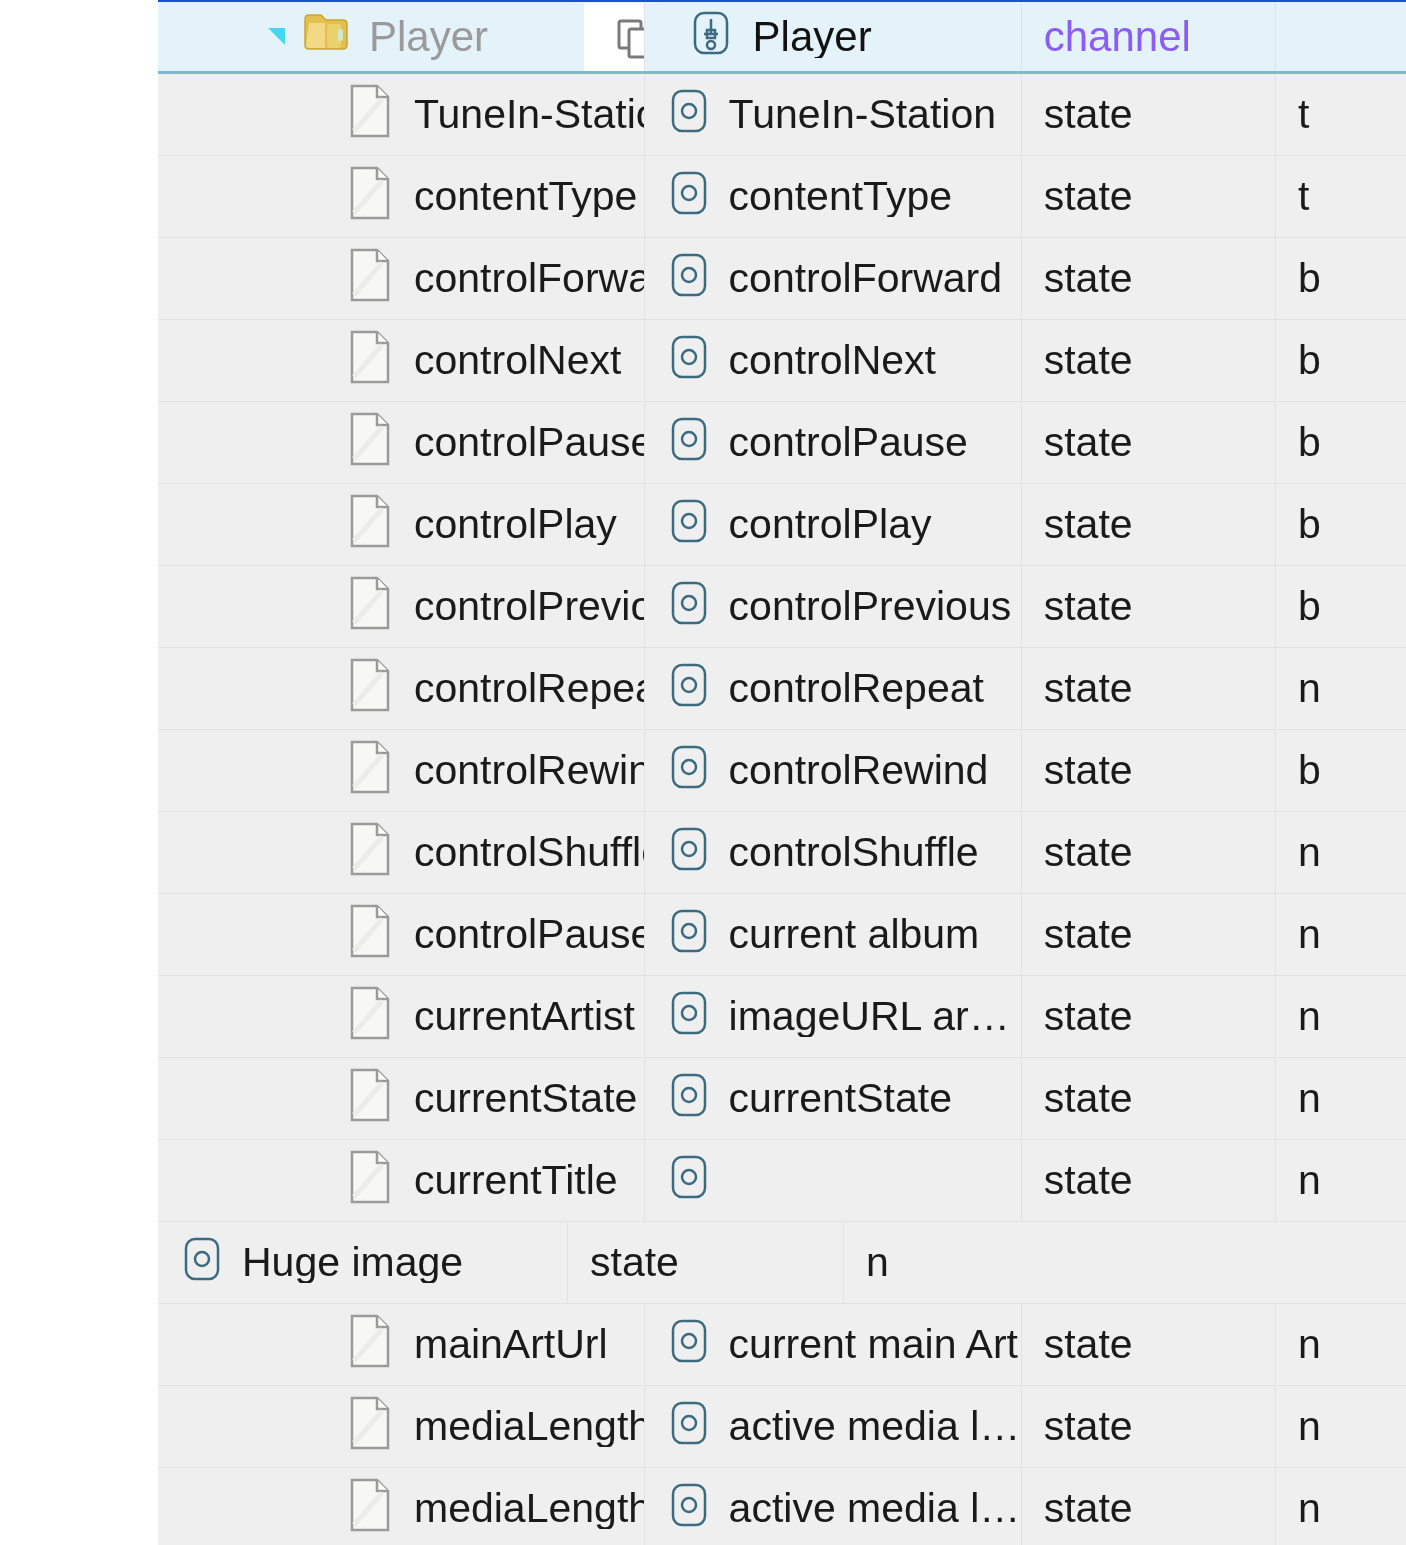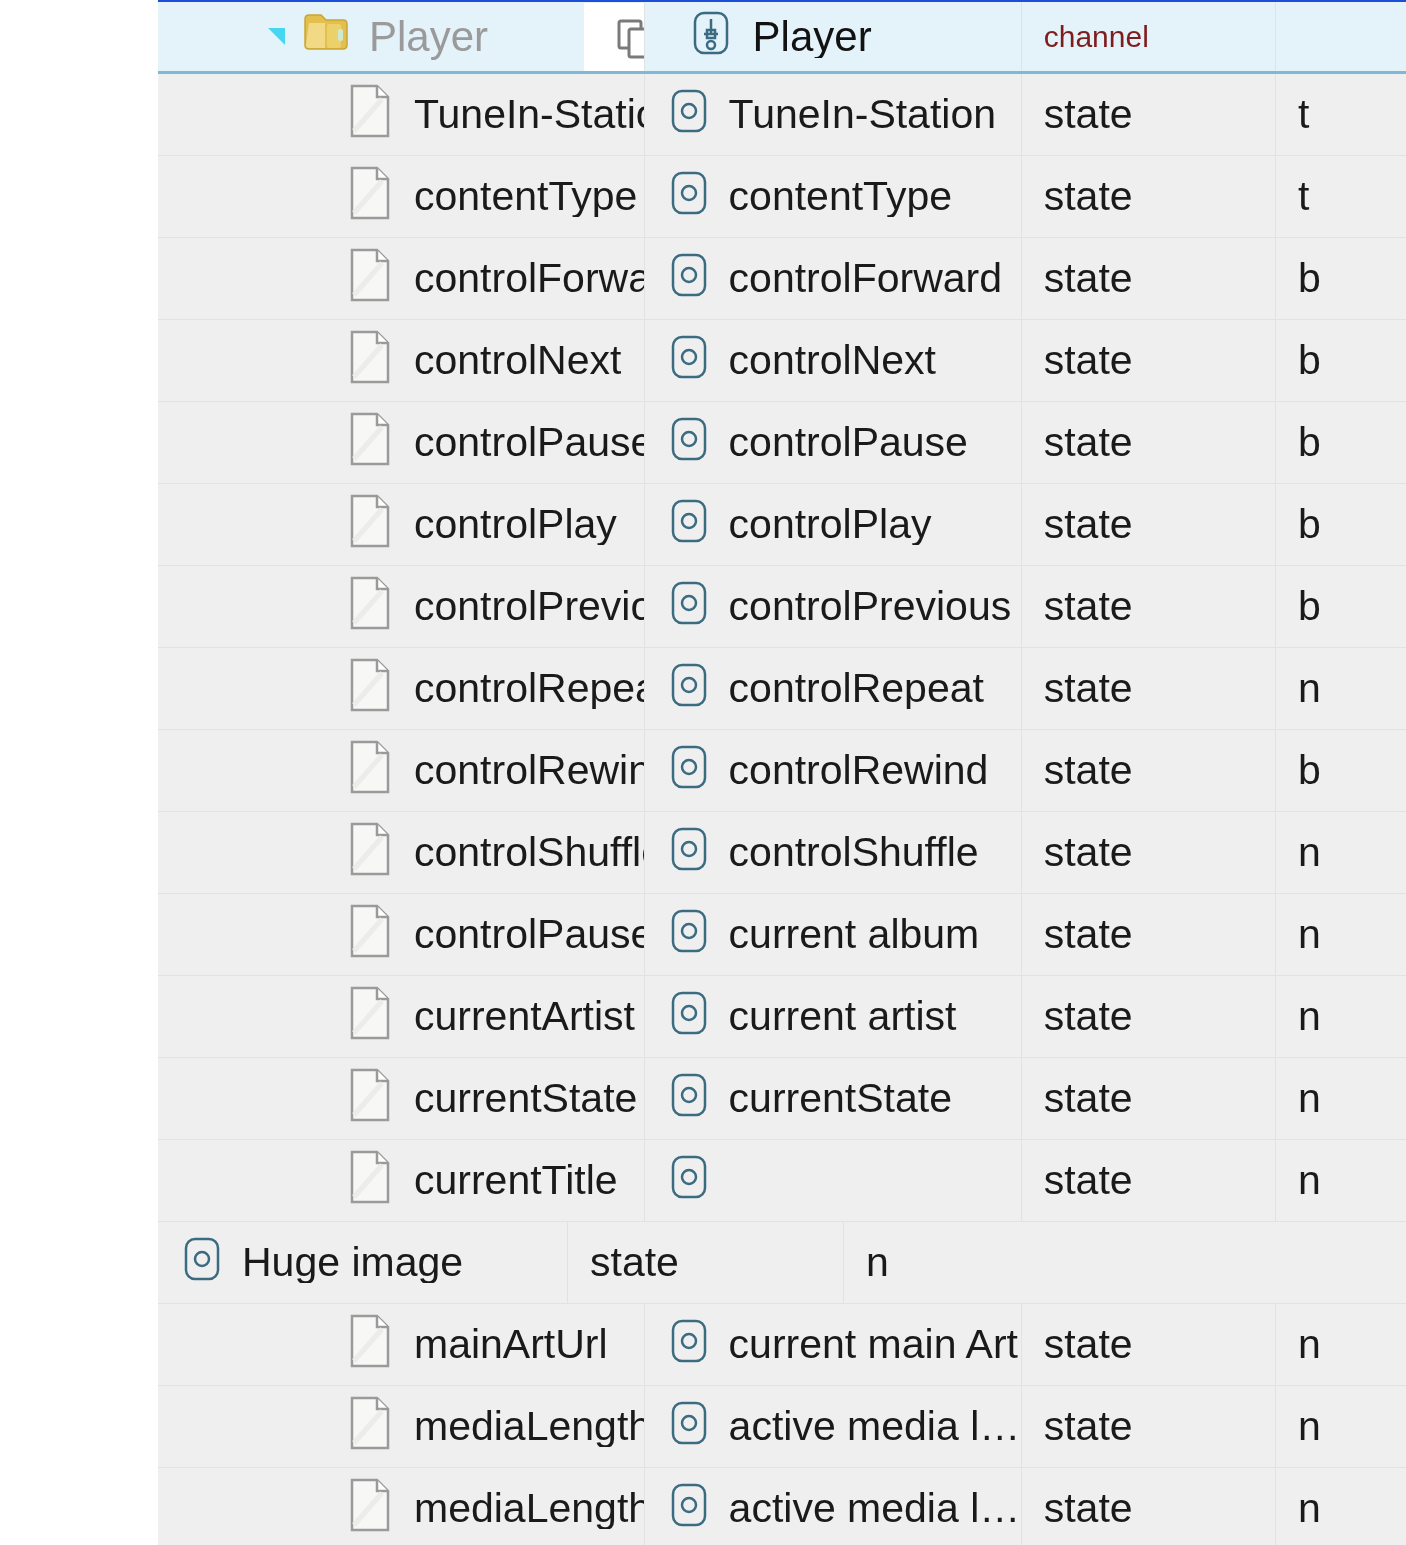--- a/index.html
+++ b/index.html
@@ -90,21 +90,21 @@
   }
   .copy-btn {
     position:absolute;
     left:426px; top:1px;
     width:104px; height:71px;
     background:#ffffff;
     display:flex; align-items:center; justify-content:center;
     cursor:pointer;
   }
   .header-row .c-label .txt { font-size:42px; color:#121212; }
-  .header-row .c-kind { font-size:30px; color:#7f1d1d; }
+  .header-row .c-kind { font-size:42px; color:#8b5cf6; }
 
   
   .doc-icon {
     flex:0 0 auto;
     margin-left:190px;
     margin-right:22px;
   }
   .item-icon {
     flex:0 0 auto;
     margin-right:20px;
@@ -466,21 +466,21 @@
       <span class="txt">currentArtist</span>
     </div>
 
     <div class="cell c-label">
       <span class="item-icon">
         <svg width="40" height="46" viewBox="0 0 40 46">
           <rect x="4" y="3" width="32" height="40" rx="9" fill="none" stroke="#3b6b80" stroke-width="2.5"></rect>
           <circle cx="20" cy="23" r="7" fill="none" stroke="#3b6b80" stroke-width="2.5"></circle>
         </svg>
       </span>
-      <span class="txt">current artist</span>
+      <span class="txt">imageURL artist</span>
     </div>
 
     <div class="cell c-kind">state</div>
     <div class="cell c-type">n</div>
   </div>
 
   <div class="row">
     <div class="cell c-name">
       <span class="doc-icon">
         <svg width="44" height="56" viewBox="0 0 44 56">

